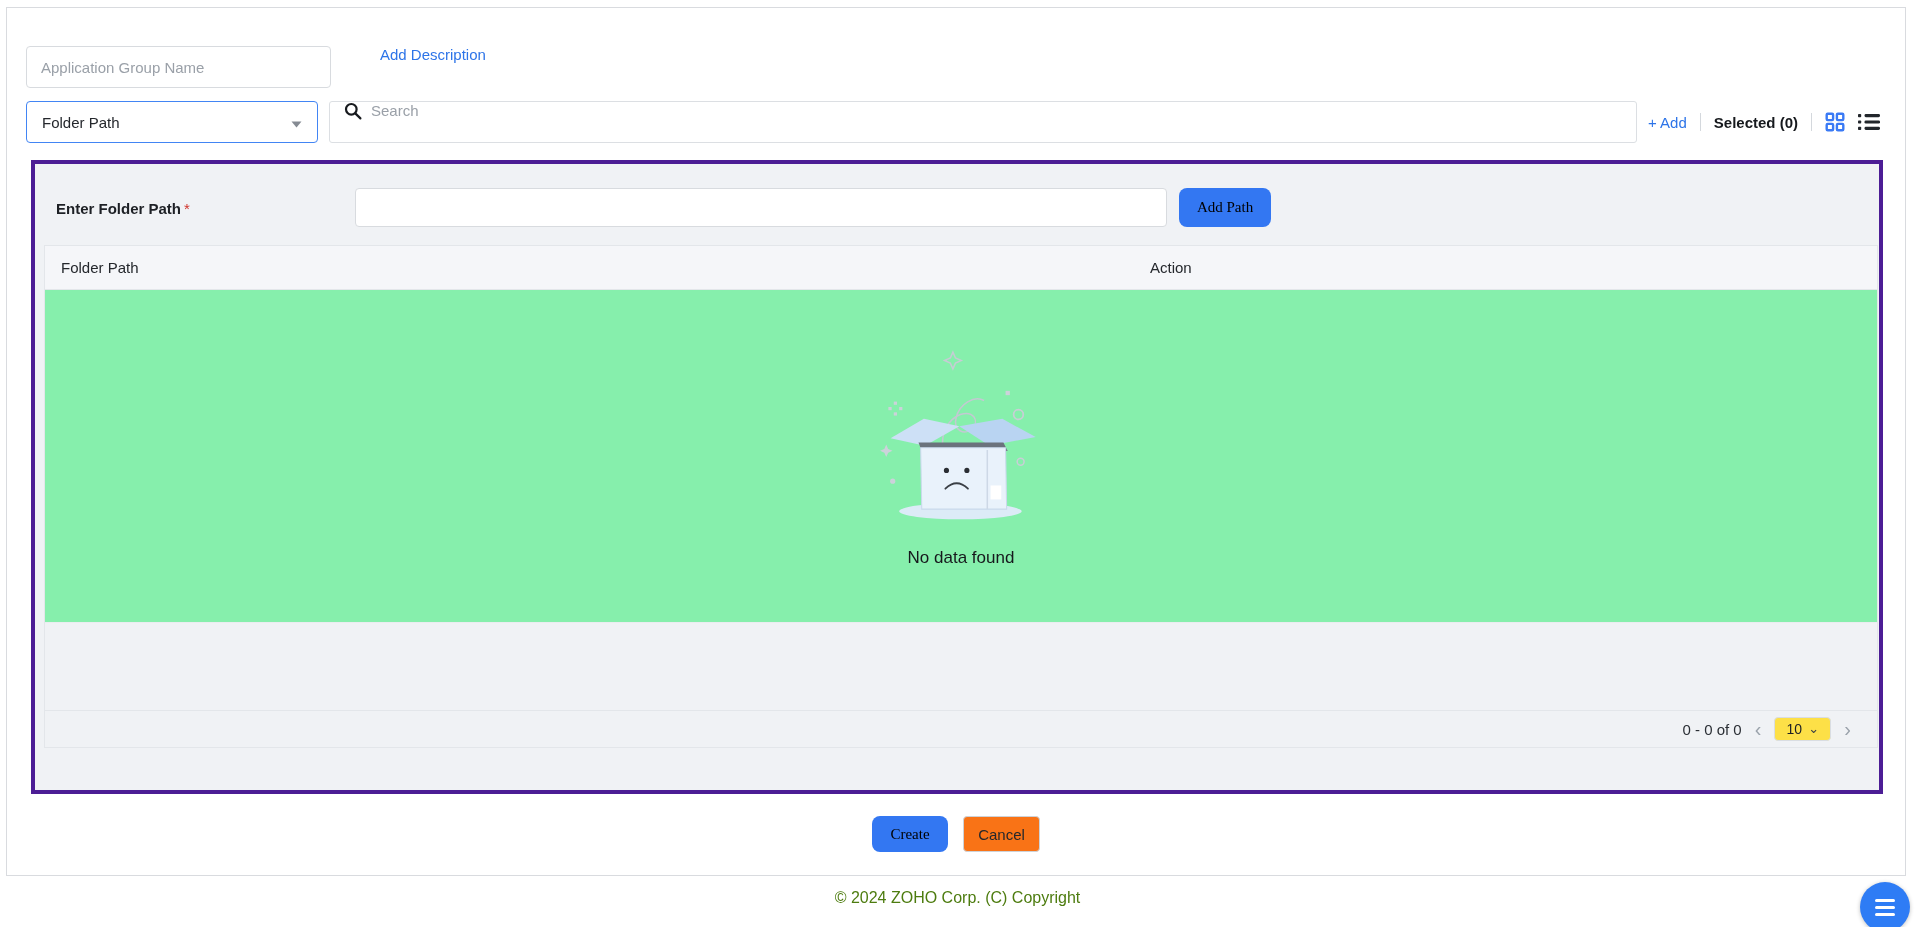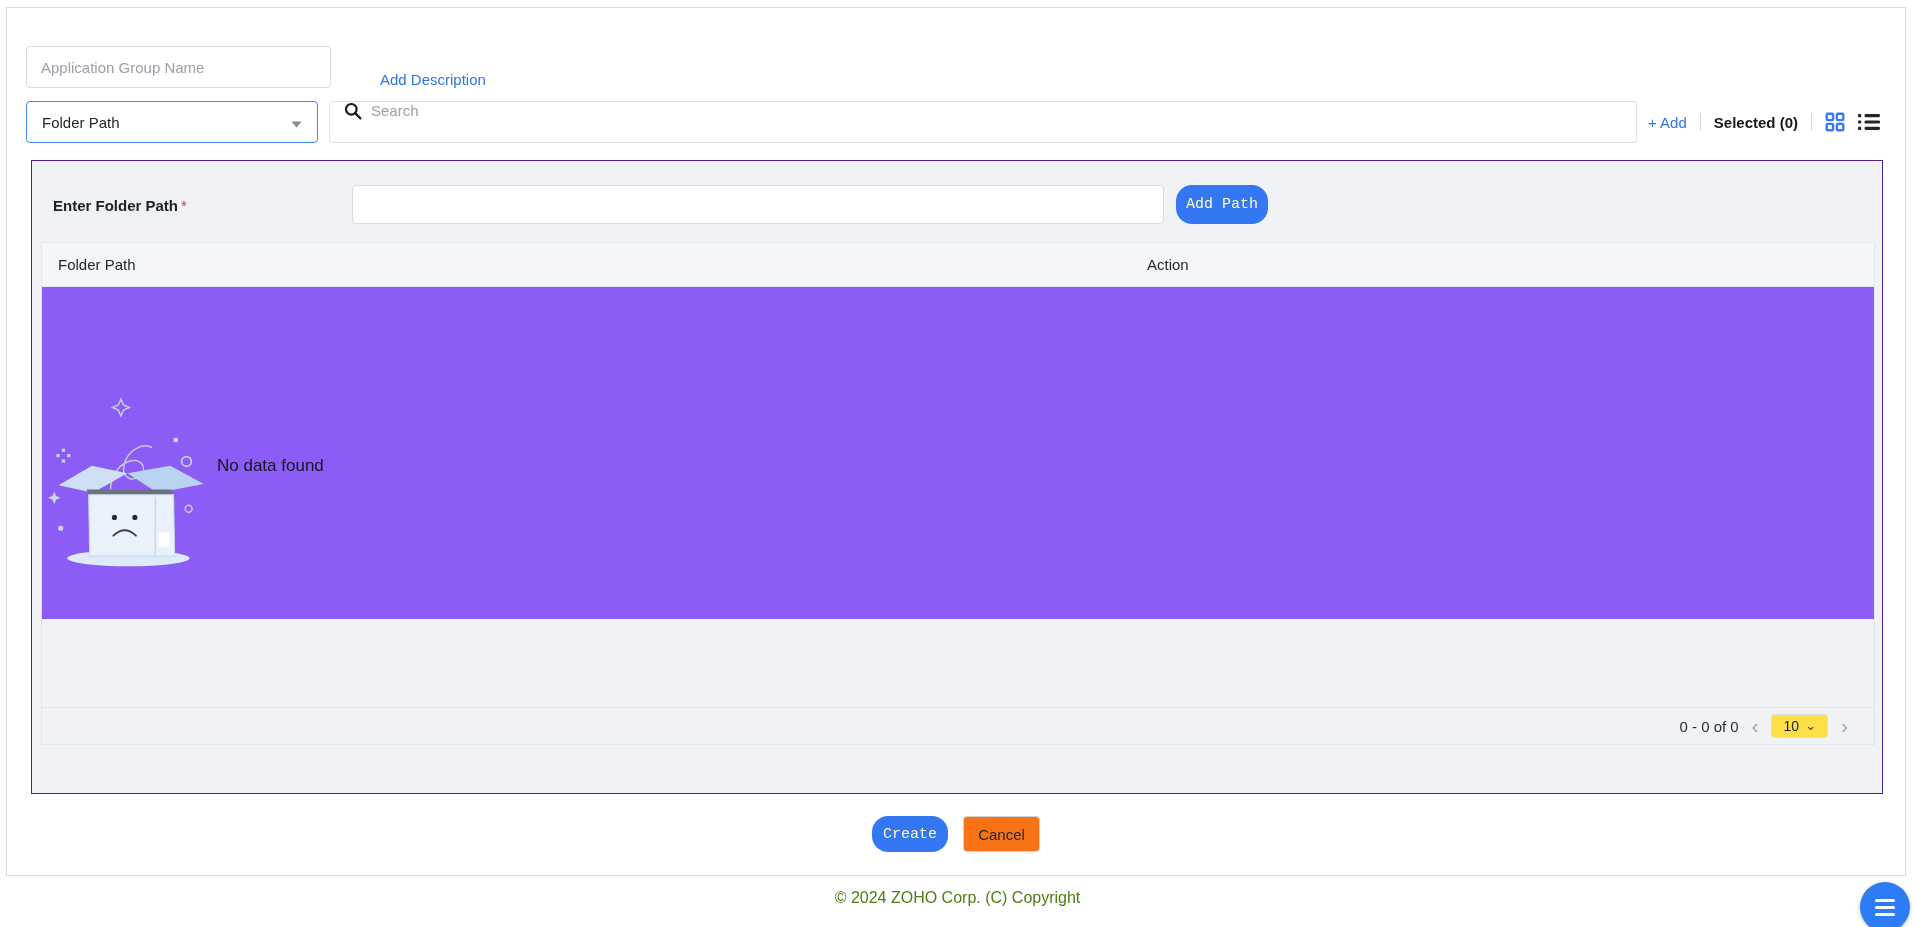--- a/index.html
+++ b/index.html
@@ -3,21 +3,21 @@
 <meta charset="utf-8">
 <style>
   * { margin:0; padding:0; box-sizing:border-box; }
   html,body { width:1915px; height:927px; background:#fff; overflow:hidden; position:relative;
               font-family:"Liberation Sans", sans-serif; color:#24272c; }
 
   .container { position:absolute; left:6px; top:7px; width:1900px; height:869px;
                background:#fff; border:1px solid #d9dbdf; }
 
   
-  .row1 { position:absolute; left:19px; top:38px; display:flex; align-items:flex-end; }
+  .row1 { position:absolute; left:19px; top:38px; display:flex; align-items:flex-start; }
   .appname-input { width:305px; height:42px; border:1px solid #d8dbdf; border-radius:4px;
                    padding:0 14px; font-size:15px; color:#24272c; outline:none;
                    font-family:"Liberation Sans", sans-serif; }
   .appname-input::placeholder { color:#9aa0a8; }
   .link { color:#2d74e8; font-size:15px; cursor:pointer; text-decoration:none; }
   .add-desc { margin-left:49px; }
 
   
   .row2 { position:absolute; left:19px; right:25px; top:93px; height:42px;
           display:flex; align-items:center; }
@@ -29,39 +29,39 @@
   .search-box input { border:none; outline:none; flex:1; margin-left:9px; font-size:15px;
                       color:#24272c; font-family:"Liberation Sans", sans-serif; background:transparent; }
   .search-box input::placeholder { color:#9aa0a8; }
   .right-controls { display:flex; align-items:center; margin-left:11px; gap:13px; white-space:nowrap; }
   .v-sep { width:1px; height:18px; background:#d4d8dd; }
   .selected-label { font-size:15px; font-weight:700; color:#16191d; }
   .icon-btn { display:flex; align-items:center; cursor:pointer; }
 
   
   .panel { position:absolute; left:24px; top:152px; width:1852px; height:634px;
-           background:#f0f2f5; border:1px solid #4c1d95; }
+           background:#f0f2f5; border:4px solid #4c1d95; }
   .form-row { position:relative; height:81px; }
   .form-label { position:absolute; left:21px; top:36px; font-size:15px; font-weight:700; color:#1d2025; }
   .req { color:#d0342c; margin-left:3px; font-weight:400; }
   .path-input { position:absolute; left:320px; top:24px; width:812px; height:39px;
                 border:1px solid #d8dbdf; border-radius:4px; padding:0 12px; font-size:15px;
                 outline:none; font-family:"Liberation Sans", sans-serif; color:#24272c; }
-  .btn-blue { background:#3377f2; color:#fef9c3; border:none; border-radius:16px; font-size:15px;
-              cursor:pointer; font-family:Liberation Mono, monospace; }
+  .btn-blue { background:#3377f2; color:#000000; border:none; border-radius:8px; font-size:15px;
+              cursor:pointer; font-family:Liberation Serif, serif; }
   .add-path-btn { position:absolute; left:1144px; top:24px; width:92px; height:39px; }
 
   
   .table { position:absolute; left:9px; top:81px; width:1834px; border:1px solid #e3e6ea; }
   .thead { height:44px; background:#f5f6f9; border-bottom:1px solid #e3e6ea;
            display:flex; align-items:center; font-size:15px; color:#24272c; }
   .col1 { flex:1; padding-left:16px; }
   .col2 { width:727px; flex:none; }
-  .tbody-empty { height:333px; background:#8b5cf6; border-bottom:1px solid #ebedf0;
-                 display:flex; flex-direction:row; align-items:center; }
+  .tbody-empty { height:333px; background:#86efac; border-bottom:1px solid #ebedf0;
+                 display:flex; flex-direction:column; align-items:center; }
   .tbody-empty svg { margin-top:60px; }
   .no-data { margin-top:26px; font-size:17px; color:#16181c; }
   .filler { height:88px; border-bottom:1px solid #e3e6ea; background:#f0f2f5; }
   .tfoot { height:36px; background:#f0f2f5; display:flex; align-items:center;
            justify-content:flex-end; padding-right:24px; gap:11px; }
   .range-text { font-size:15px; color:#2b2f35; }
   .pg-chevron { font-size:20px; color:#9aa2ab; line-height:1; cursor:pointer; padding:0 2px;
                 user-select:none; }
   .pg-select { width:57px; height:24px; background:#fde047; border:1px solid #d9dde2; border-radius:4px;
                display:flex; align-items:center; justify-content:center; gap:6px; font-size:14px;

